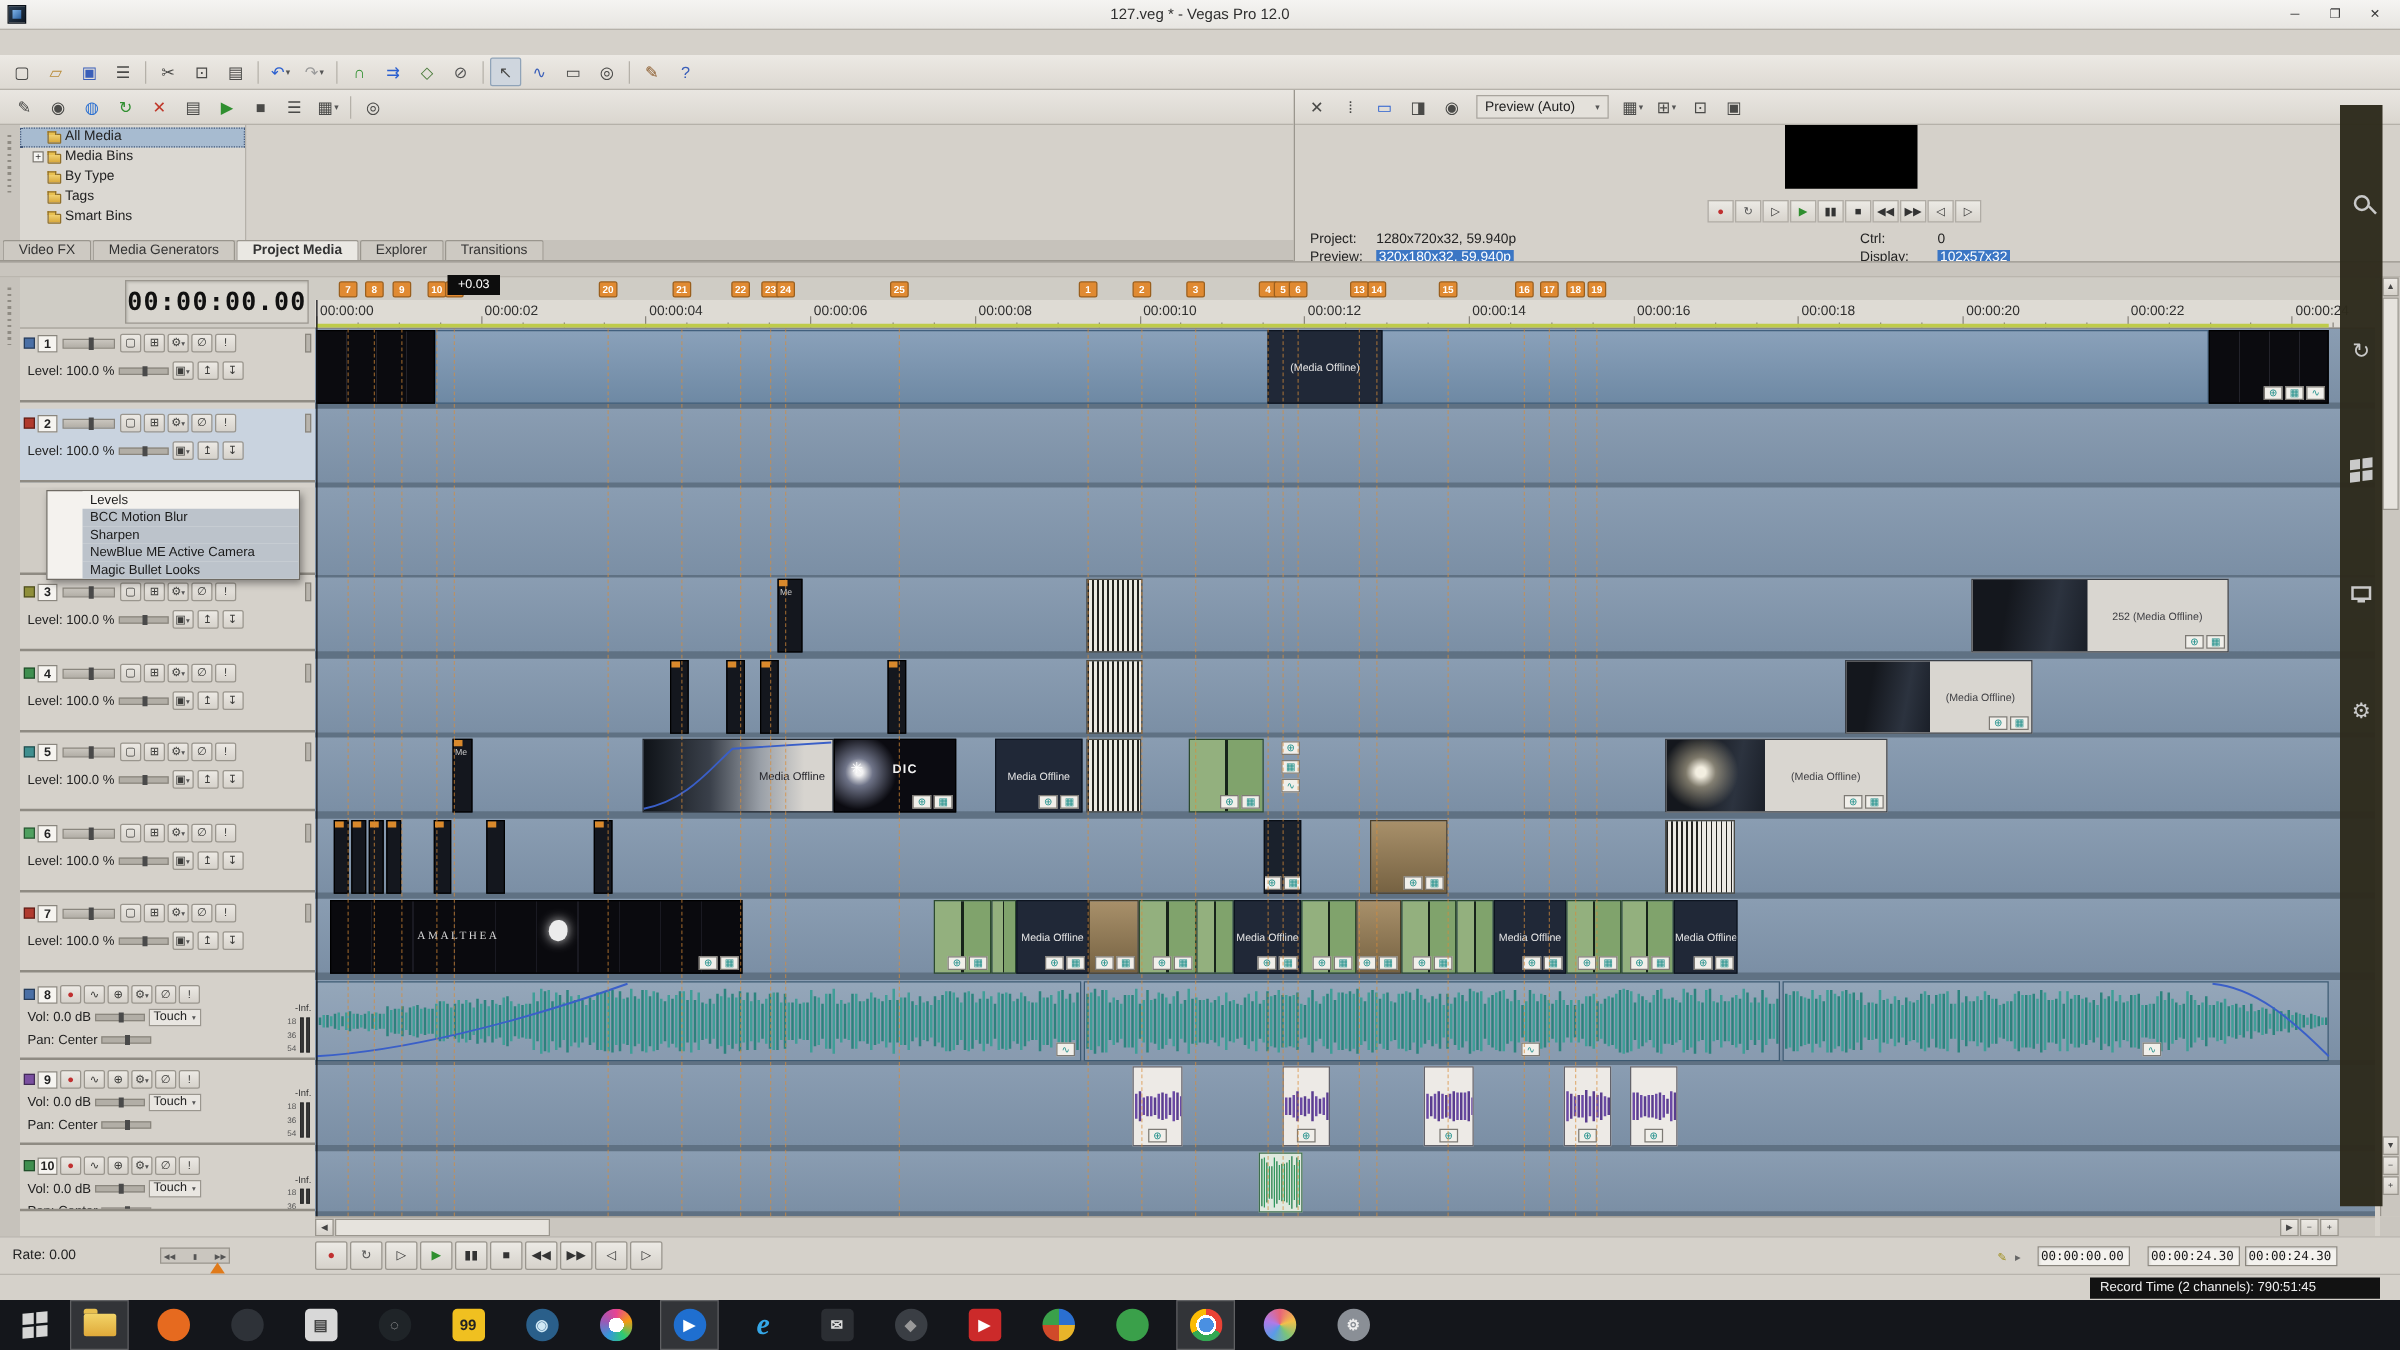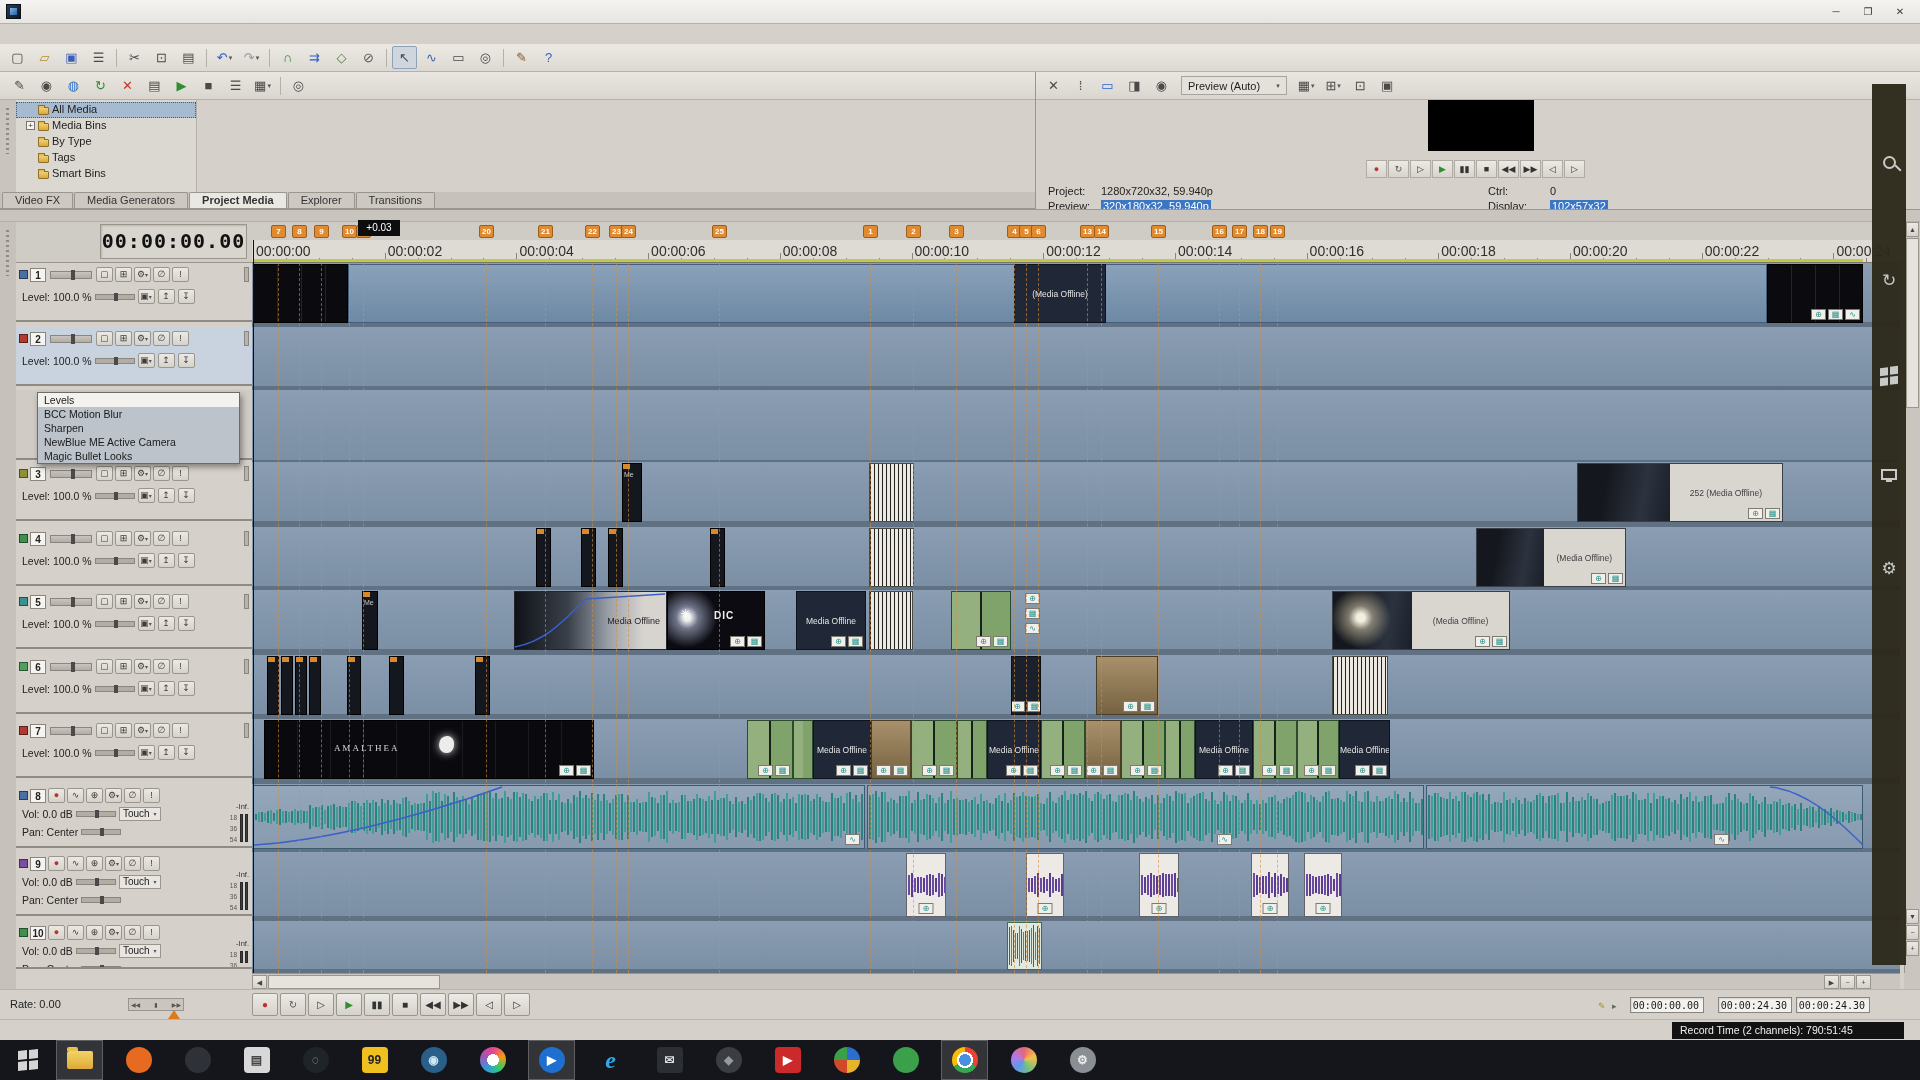--- a/index.html
+++ b/index.html
@@ -64,21 +64,21 @@
 #tl-strip{position:absolute;left:0;top:209px;right:0;height:13px;background:#c9c5be;border-top:1px solid #9a968e;border-bottom:1px solid #b5b1a9;}
 #tl-grip{position:absolute;left:0;top:222px;width:16px;height:767px;background:#c6c2bb;}
 #timecode-pad{position:absolute;left:16px;top:222px;width:236px;height:41px;background:#cfccc5;border-bottom:1px solid #9a968e;}
 #timecode{position:absolute;left:100px;top:224px;width:147px;height:35px;background:#d8d5ce;border:1px solid #9a968e;box-shadow:inset 1px 1px 2px rgba(0,0,0,.15);font-family:"DejaVu Sans Mono",monospace;font-size:20px;font-weight:bold;color:#111;text-align:center;line-height:33px;letter-spacing:1px;}
 #marker-bar{position:absolute;left:252px;top:222px;width:1648px;height:18px;background:#cfccc5;}
 .marker-chip{position:absolute;top:3px;width:15px;height:13px;background:#e08a32;border:1px solid #9a5f1e;border-radius:2px;color:#fff;font-size:8px;font-weight:bold;text-align:center;line-height:12px;}
 #marker-tooltip{position:absolute;top:220px;width:42px;height:16px;background:#0d0d0d;color:#fff;font-size:10px;text-align:center;line-height:16px;z-index:30;}
 #ruler{position:absolute;left:252px;top:240px;width:1648px;height:23px;background:#dedbd4;border-bottom:1px solid #7a766e;}
 .rtick{position:absolute;bottom:0;width:1px;height:9px;background:#8a867e;}
 .rtick.minor{height:4px;}
-.rlabel{position:absolute;top:3px;font-size:14px;color:#2e2e2e;}
+.rlabel{position:absolute;top:3px;font-size:11px;color:#2e2e2e;}
 
 
 #lanes{position:absolute;left:252px;top:263px;width:1648px;height:710px;background:#5f7183;overflow:hidden;}
 .lane-band{position:absolute;left:0;width:1648px;background:linear-gradient(#8a9db2,#7b8fa5);}
 .marker-line{position:absolute;top:0;height:710px;width:0;border-left:1px dashed rgba(216,140,56,.6);z-index:7;}
 #playhead{position:absolute;left:253px;top:240px;width:1px;height:733px;background:#101014;z-index:9;}
 #loopbar{position:absolute;left:253px;top:259px;width:1610px;height:3px;background:#becb4a;z-index:8;}
 .clip{position:absolute;border:1px solid #2c3d50;overflow:hidden;z-index:5;}
 .k-filmdark{background:#0b0b0f repeating-linear-gradient(90deg,transparent 0 23px,#23232b 23px 24px);border-color:#000;}
 .k-vevent{background:linear-gradient(#8aa1ba,#6e89a4);border-color:#42607e;}
@@ -139,21 +139,21 @@
 .th-mode{display:flex;align-items:center;border:1px solid #9a968e;background:#e9e6e1;height:14px;padding:0 3px;font-size:10px;gap:4px;}
 .th-meter{position:absolute;right:3px;top:20px;width:30px;bottom:3px;}
 .meter-top{position:absolute;right:0;top:-2px;font-size:7.5px;color:#333;}
 .meter-scale{position:absolute;right:12px;font-size:6.5px;color:#555;}
 .meter-bar{position:absolute;top:10px;bottom:1px;width:3px;background:#3d3d3d;border:1px solid #2a2a2a;}
 .meter-bar.a{right:6px;}
 .meter-bar.b{right:1px;}
 
 
 #fx-popup{position:absolute;background:#f4f2ee;border:1px solid #6f6b64;box-shadow:2px 3px 6px rgba(0,0,0,.4);z-index:35;}
-.fx-item{height:14px;line-height:14px;font-size:10.5px;color:#1a1a1a;padding-left:6px;background:#bcc3cb;white-space:nowrap;}
+.fx-item{height:14px;line-height:14px;font-size:10.5px;color:#1a1a1a;padding-left:6px;background:#bcc3cb;white-space:nowrap;margin-left:28px;}
 .fx-item.first{background:#f4f2ee;}
 
 
 #hscroll{position:absolute;left:252px;top:973px;width:1648px;height:16px;background:#cac6bf;border-top:1px solid #9a968e;}
 .sc-btn{position:absolute;top:1px;width:15px;height:14px;background:linear-gradient(#ece9e4,#d6d2cb);border:1px solid #9a968e;font-size:7px;text-align:center;line-height:13px;color:#444;}
 #hs-left{left:0;}#hs-right{left:1572px;}#hs-minus{left:1588px;}#hs-plus{left:1604px;}
 #hs-thumb{position:absolute;left:16px;top:1px;width:172px;height:14px;background:#e6e3dd;border:1px solid #9a968e;}
 #vscroll{position:absolute;left:1904px;top:222px;width:16px;height:751px;background:#cac6bf;border-left:1px solid #9a968e;}
 .vsc{position:absolute;left:1px;width:13px;height:15px;background:linear-gradient(#ece9e4,#d6d2cb);border:1px solid #9a968e;font-size:7px;text-align:center;line-height:14px;color:#444;}
 #vs-up{top:0;}#vs-down{top:687px;}#vs-minus{top:703px;}#vs-plus{top:719px;}
@@ -208,20 +208,21 @@
 .ti-paint{width:26px;height:26px;border-radius:50%;background:conic-gradient(#e8647a,#f3c04a,#7ac47a,#5a9ae8,#b07ae8,#e8647a);}
 </style>
 </head>
 <body>
 
 <div id="app">
   <div id="vegas-window">
 
     <div id="titlebar">
       <div id="app-icon"></div>
+      <div id="window-title">127.veg * - Vegas Pro 12.0</div>
       <div id="window-controls">
           <div class="winbtn">─</div>
           <div class="winbtn">❐</div>
           <div class="winbtn">✕</div>
         </div>
     </div>
 
     <div id="toolbar-main">
         <div class="tb-btn">
           <div class="tb-glyph">▢</div>

